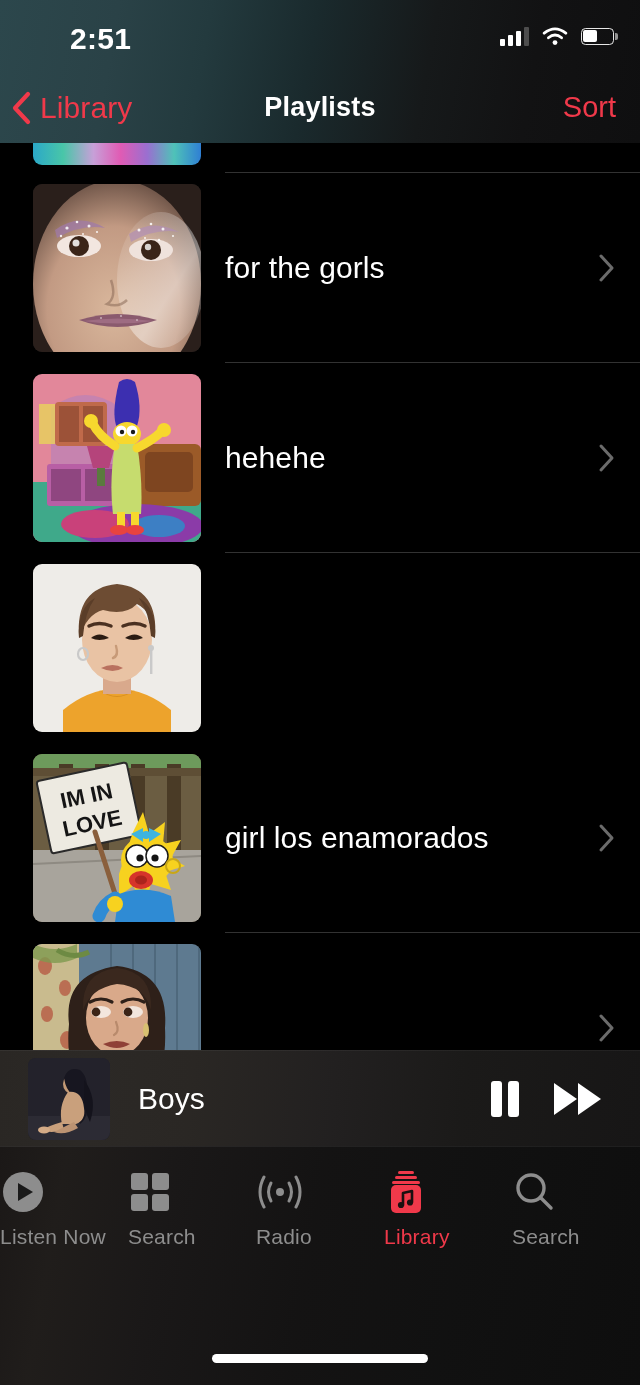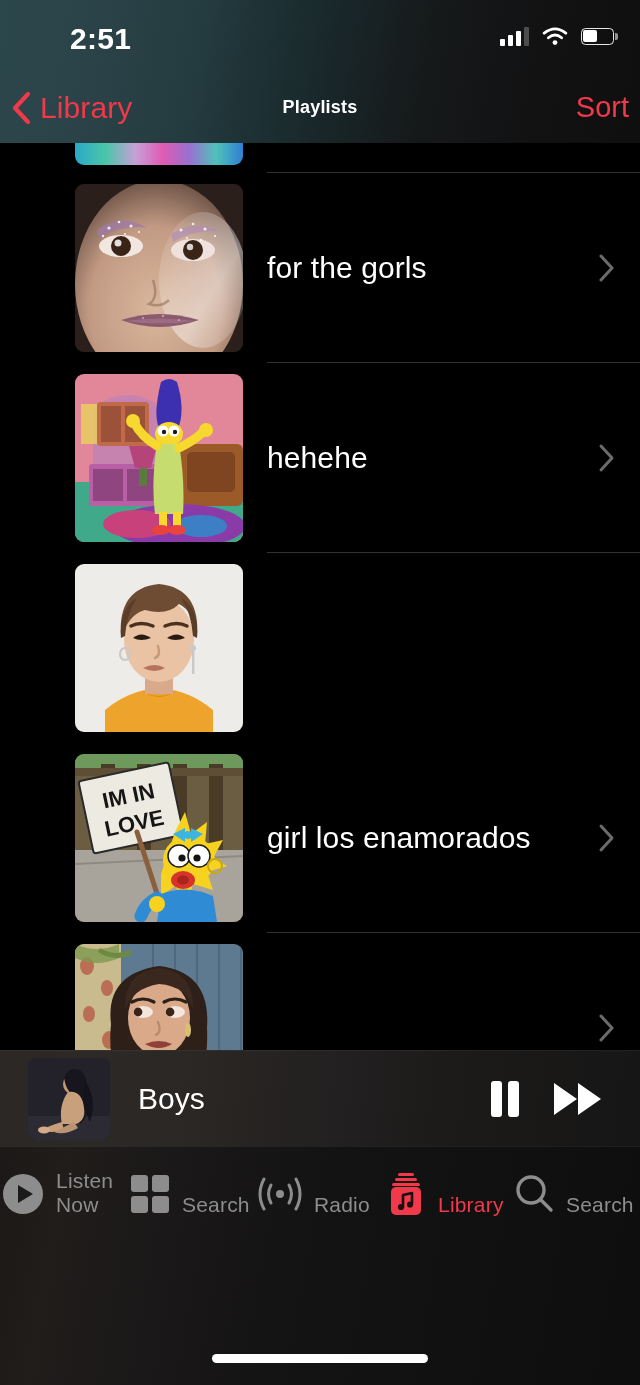--- a/index.html
+++ b/index.html
@@ -49,32 +49,32 @@
   .navbar { position:absolute; top:72px; left:0; width:640px; height:71px; }
   .nav-back {
     position:absolute; left:10px; top:0; height:71px;
     display:flex; align-items:center; gap:8px; cursor:pointer;
   }
   .nav-back .chev { width:22px; height:34px; flex:0 0 auto; }
   .nav-back .lbl { font-size:30px; color:#f0394a; letter-spacing:0.1px; }
   .nav-title {
     position:absolute; left:0; right:0; top:0; height:71px;
     display:flex; align-items:center; justify-content:center;
-    font-size:18px; font-weight:bold; color:#fff; letter-spacing:0.2px;
+    font-size:27px; font-weight:bold; color:#fff; letter-spacing:0.2px;
   }
   .nav-sort {
-    position:absolute; right:11px; top:0; height:71px;
+    position:absolute; right:24px; top:0; height:71px;
     display:flex; align-items:center;
     font-size:29px; color:#f0394a; cursor:pointer;margin-left:16px;
   }
 
   
   .list {
     position:absolute; top:143px; left:0; width:640px; height:1003px;
-    background:#000; overflow:hidden;padding-left:42px;
+    background:#000; overflow:hidden;
   }
   .row {
     position:relative; height:190px; display:flex; align-items:center;
     cursor:pointer;
   }
   .row .art {
     position:relative; flex:0 0 auto; width:168px; height:168px;
     margin-left:33px; border-radius:9px; overflow:hidden;
     background:#1a1a1a;
   }
@@ -129,21 +129,21 @@
 
   
   .tabbar {
     position:absolute; left:0; bottom:0; width:640px; height:239px;
     background:linear-gradient(100deg, #1b1817 0%, #201d1b 10%, #1a1818 26%, #141313 48%, #111111 70%, #0e0e0e 100%);
     border-top:1px solid rgba(255,255,255,.07);
     z-index:20;
   }
   .tabs { display:flex; width:100%; padding-top:22px; }
   .tab {
-    flex:1 1 0; display:flex; flex-direction:row; align-items:flex-end; gap:10px;
+    flex:1 1 0; display:flex; flex-direction:column; align-items:flex-start; gap:10px;
     cursor:pointer;
   }
   .tab .ic { height:46px; display:flex; align-items:center; justify-content:center; }
   .tab .tlbl { font-size:21px; color:#8d8d8d; letter-spacing:0.2px; }
   .tab.active .tlbl { color:#f0394a; }
   .home-indicator {
     position:absolute; left:50%; transform:translateX(-50%); bottom:22px;
     width:216px; height:9px; border-radius:5px; background:#fff;
   }
 </style>

